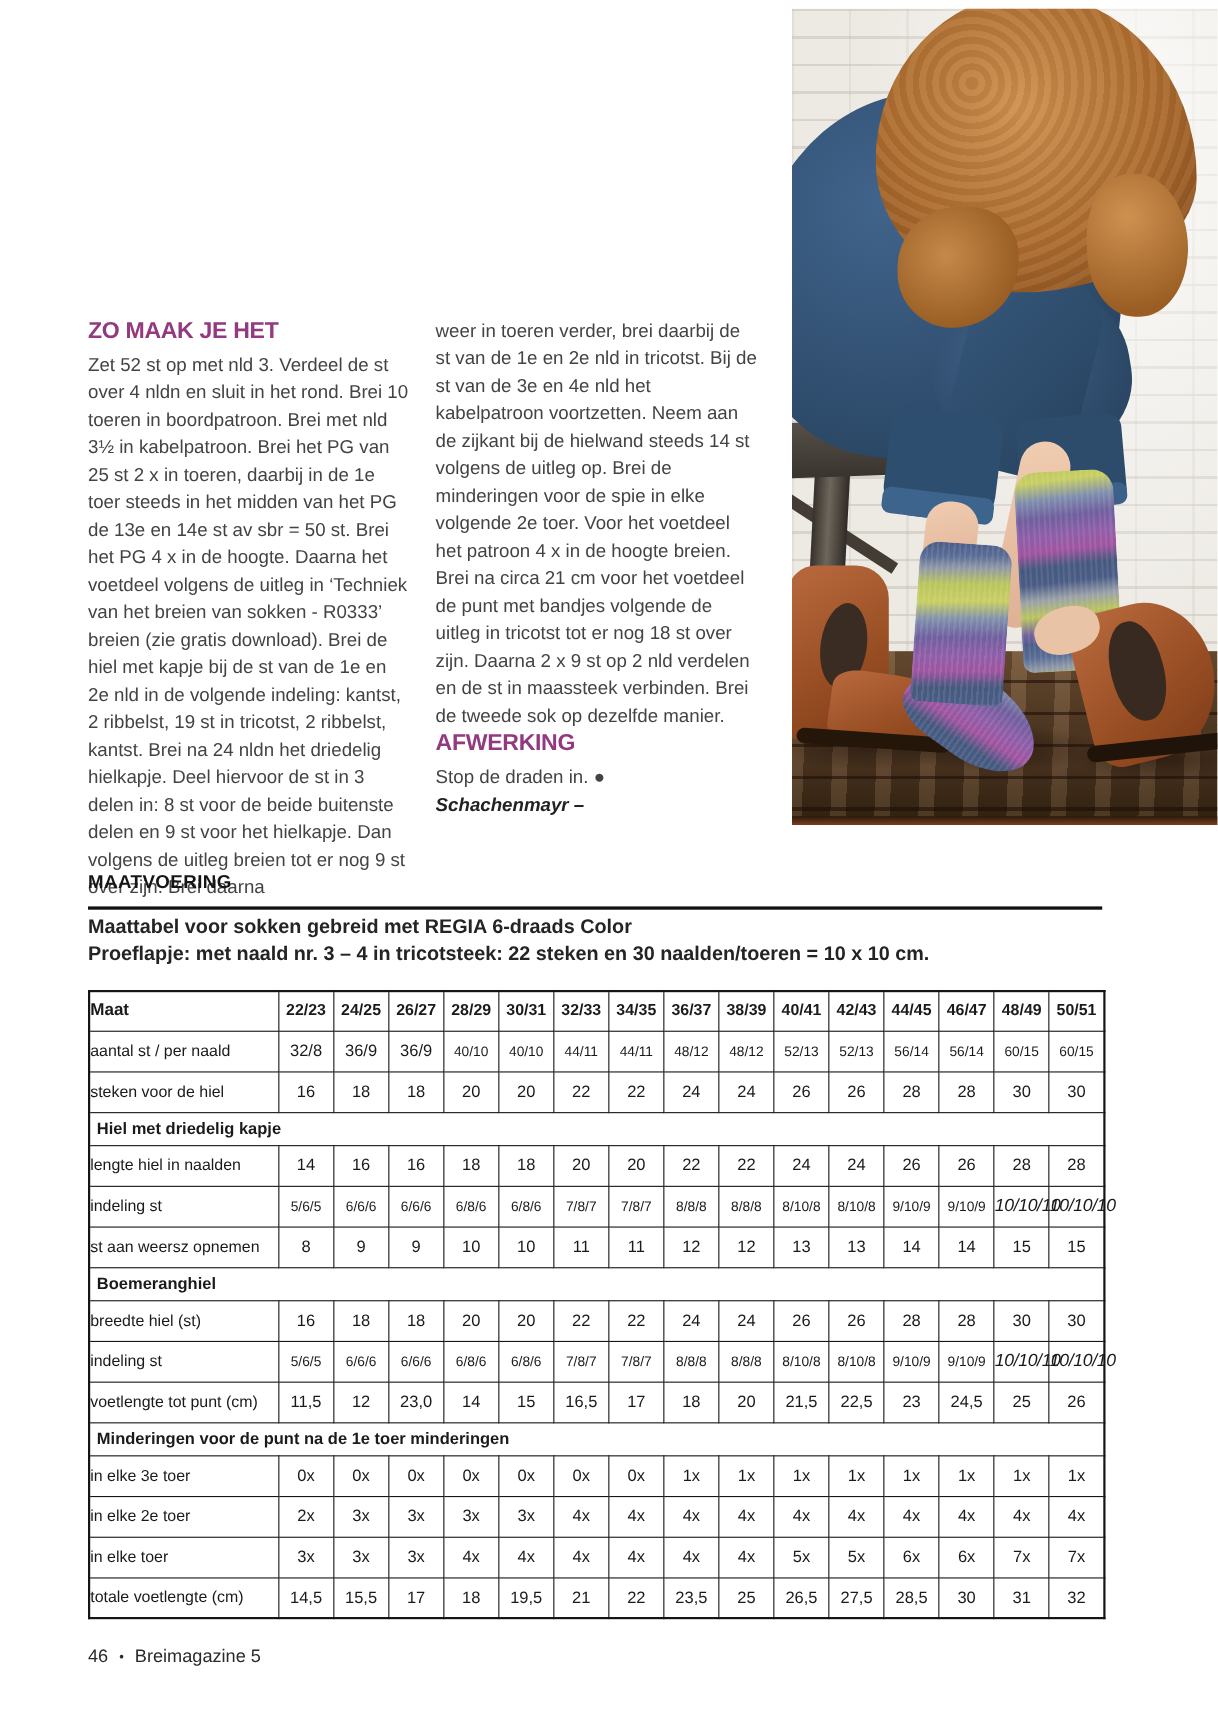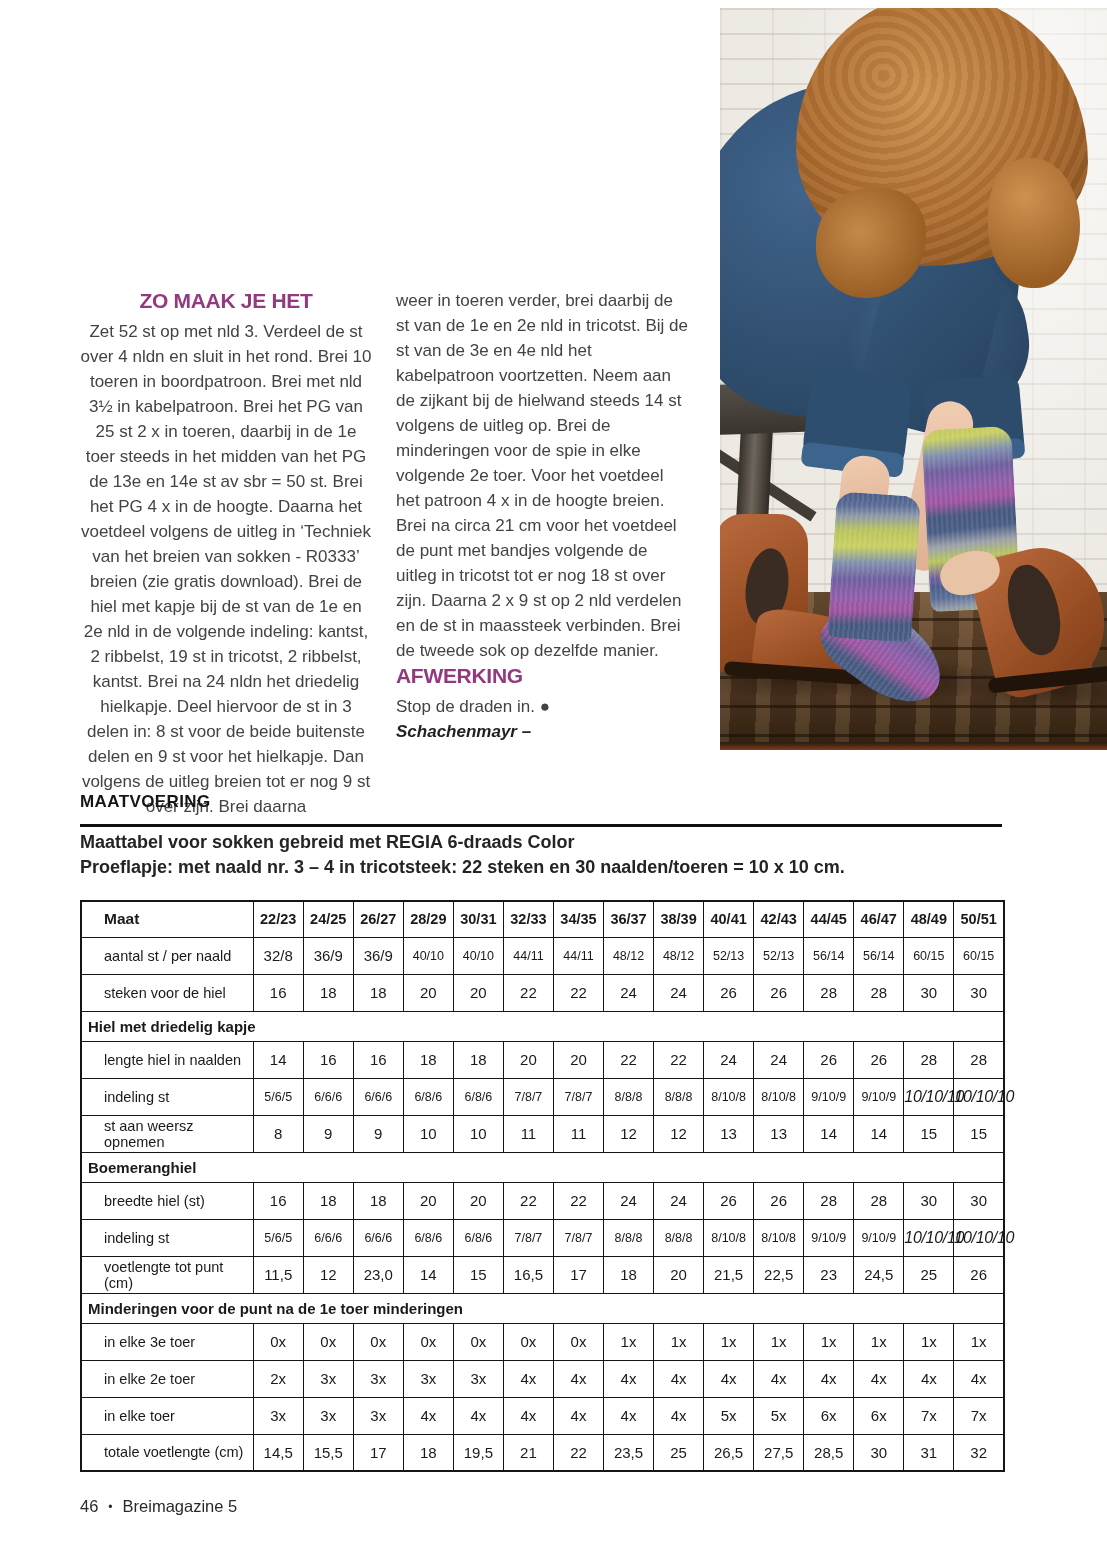--- a/index.html
+++ b/index.html
@@ -2,38 +2,38 @@
 <html style="--accent: #93397f;"><head>
 <meta charset="utf-8">
 <style>
   * { margin:0; padding:0; box-sizing:border-box; }
   html,body { background:#ffffff; }
   body { font-family:"Liberation Sans", sans-serif; color:#3f3f3f; }
   .page { position:relative; width:1107px; height:1565px; background:#ffffff; overflow:hidden; }
 
   
   .col { position:absolute; width:292px; font-size:17px; line-height:25px; color:#434343; }
-  .col-1 { left:80px; top:288px;text-align:center; }
+  .col-1 { left:80px; top:288px; }
   .col-2 { left:396px; top:288px; }
   h2.accent { font-size:21px; font-weight:800; letter-spacing:-0.3px; color:var(--accent,#93397f); margin:0 0 6px 0; font-stretch:condensed; }
   .col-2 h2.accent { }
   .brand { font-weight:bold; font-style:italic; color:#222; }
 
   
   .maat-heading { position:absolute; left:80px; top:792px; font-size:17px; font-weight:800; letter-spacing:0.4px; color:#151515; font-stretch:condensed; }
   .maat-rule { position:absolute; left:80px; top:824px; width:922px; height:3px; background:#111; }
   .table-intro { position:absolute; left:80px; top:830px; font-size:18px; line-height:25px; font-weight:bold; color:#242424; }
 
   .table-wrap { position:absolute; left:80px; top:900px; width:925px; }
   table { border-collapse:collapse; width:925px; table-layout:fixed; border:2.5px solid #151515; }
   th, td { border:1.6px solid #151515; color:#1a1a1a; }
   thead tr { height:36px; }
   tr.data { height:37px; }
   tr.section { height:30px; }
-  th.label, td.label { text-align:left; padding-left:22px; font-size:14.5px; font-weight:normal; }
+  th.label, td.label { text-align:left; padding-left:0; font-size:14.5px; font-weight:normal; }
   th.label { font-weight:bold; font-size:15.5px; }
   th.size { font-size:14.5px; font-weight:bold; text-align:center; }
   td.val { text-align:center; }
   td.v-lg { font-size:15px; }
   td.v-md { font-size:12.5px; }
   td.v-sm { font-size:16px; letter-spacing:-0.3px;font-style:italic; }
   td.sect { font-weight:bold; font-size:15px; padding-left:6px; text-align:left; }
 
   
   .footer { position:absolute; left:80px; top:1497px; font-size:16.5px; color:#2a2a2a; }

